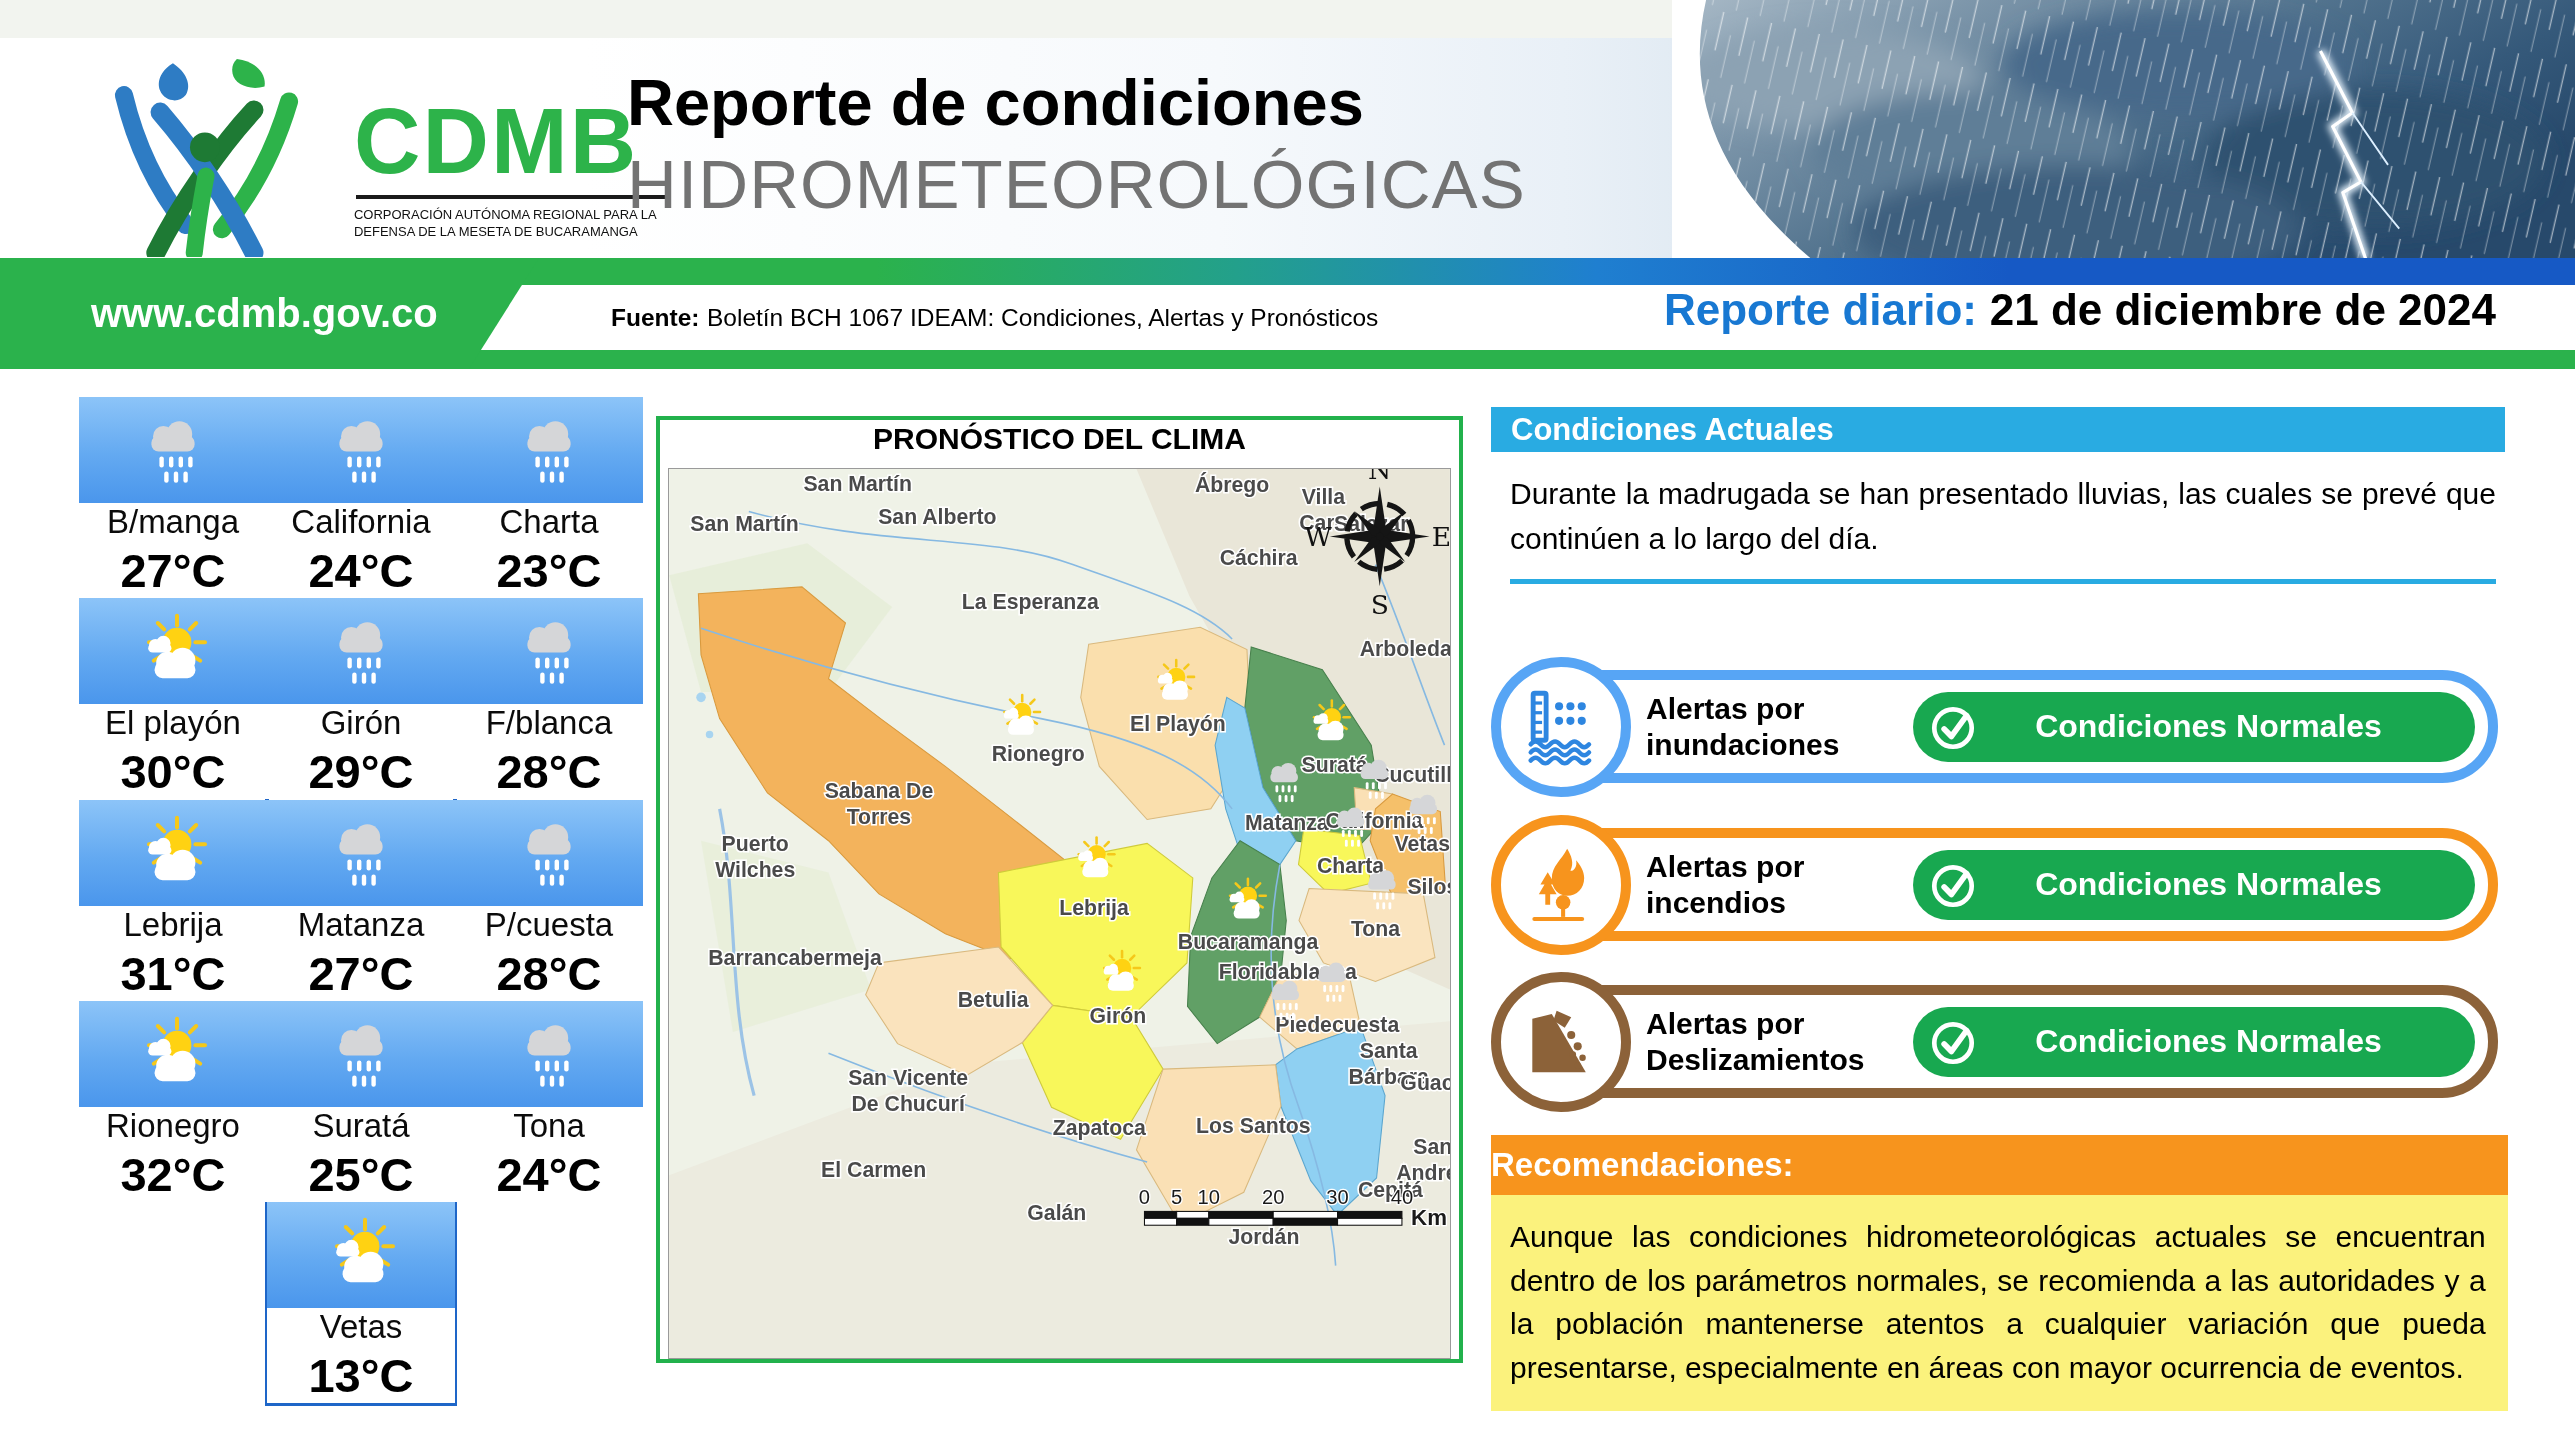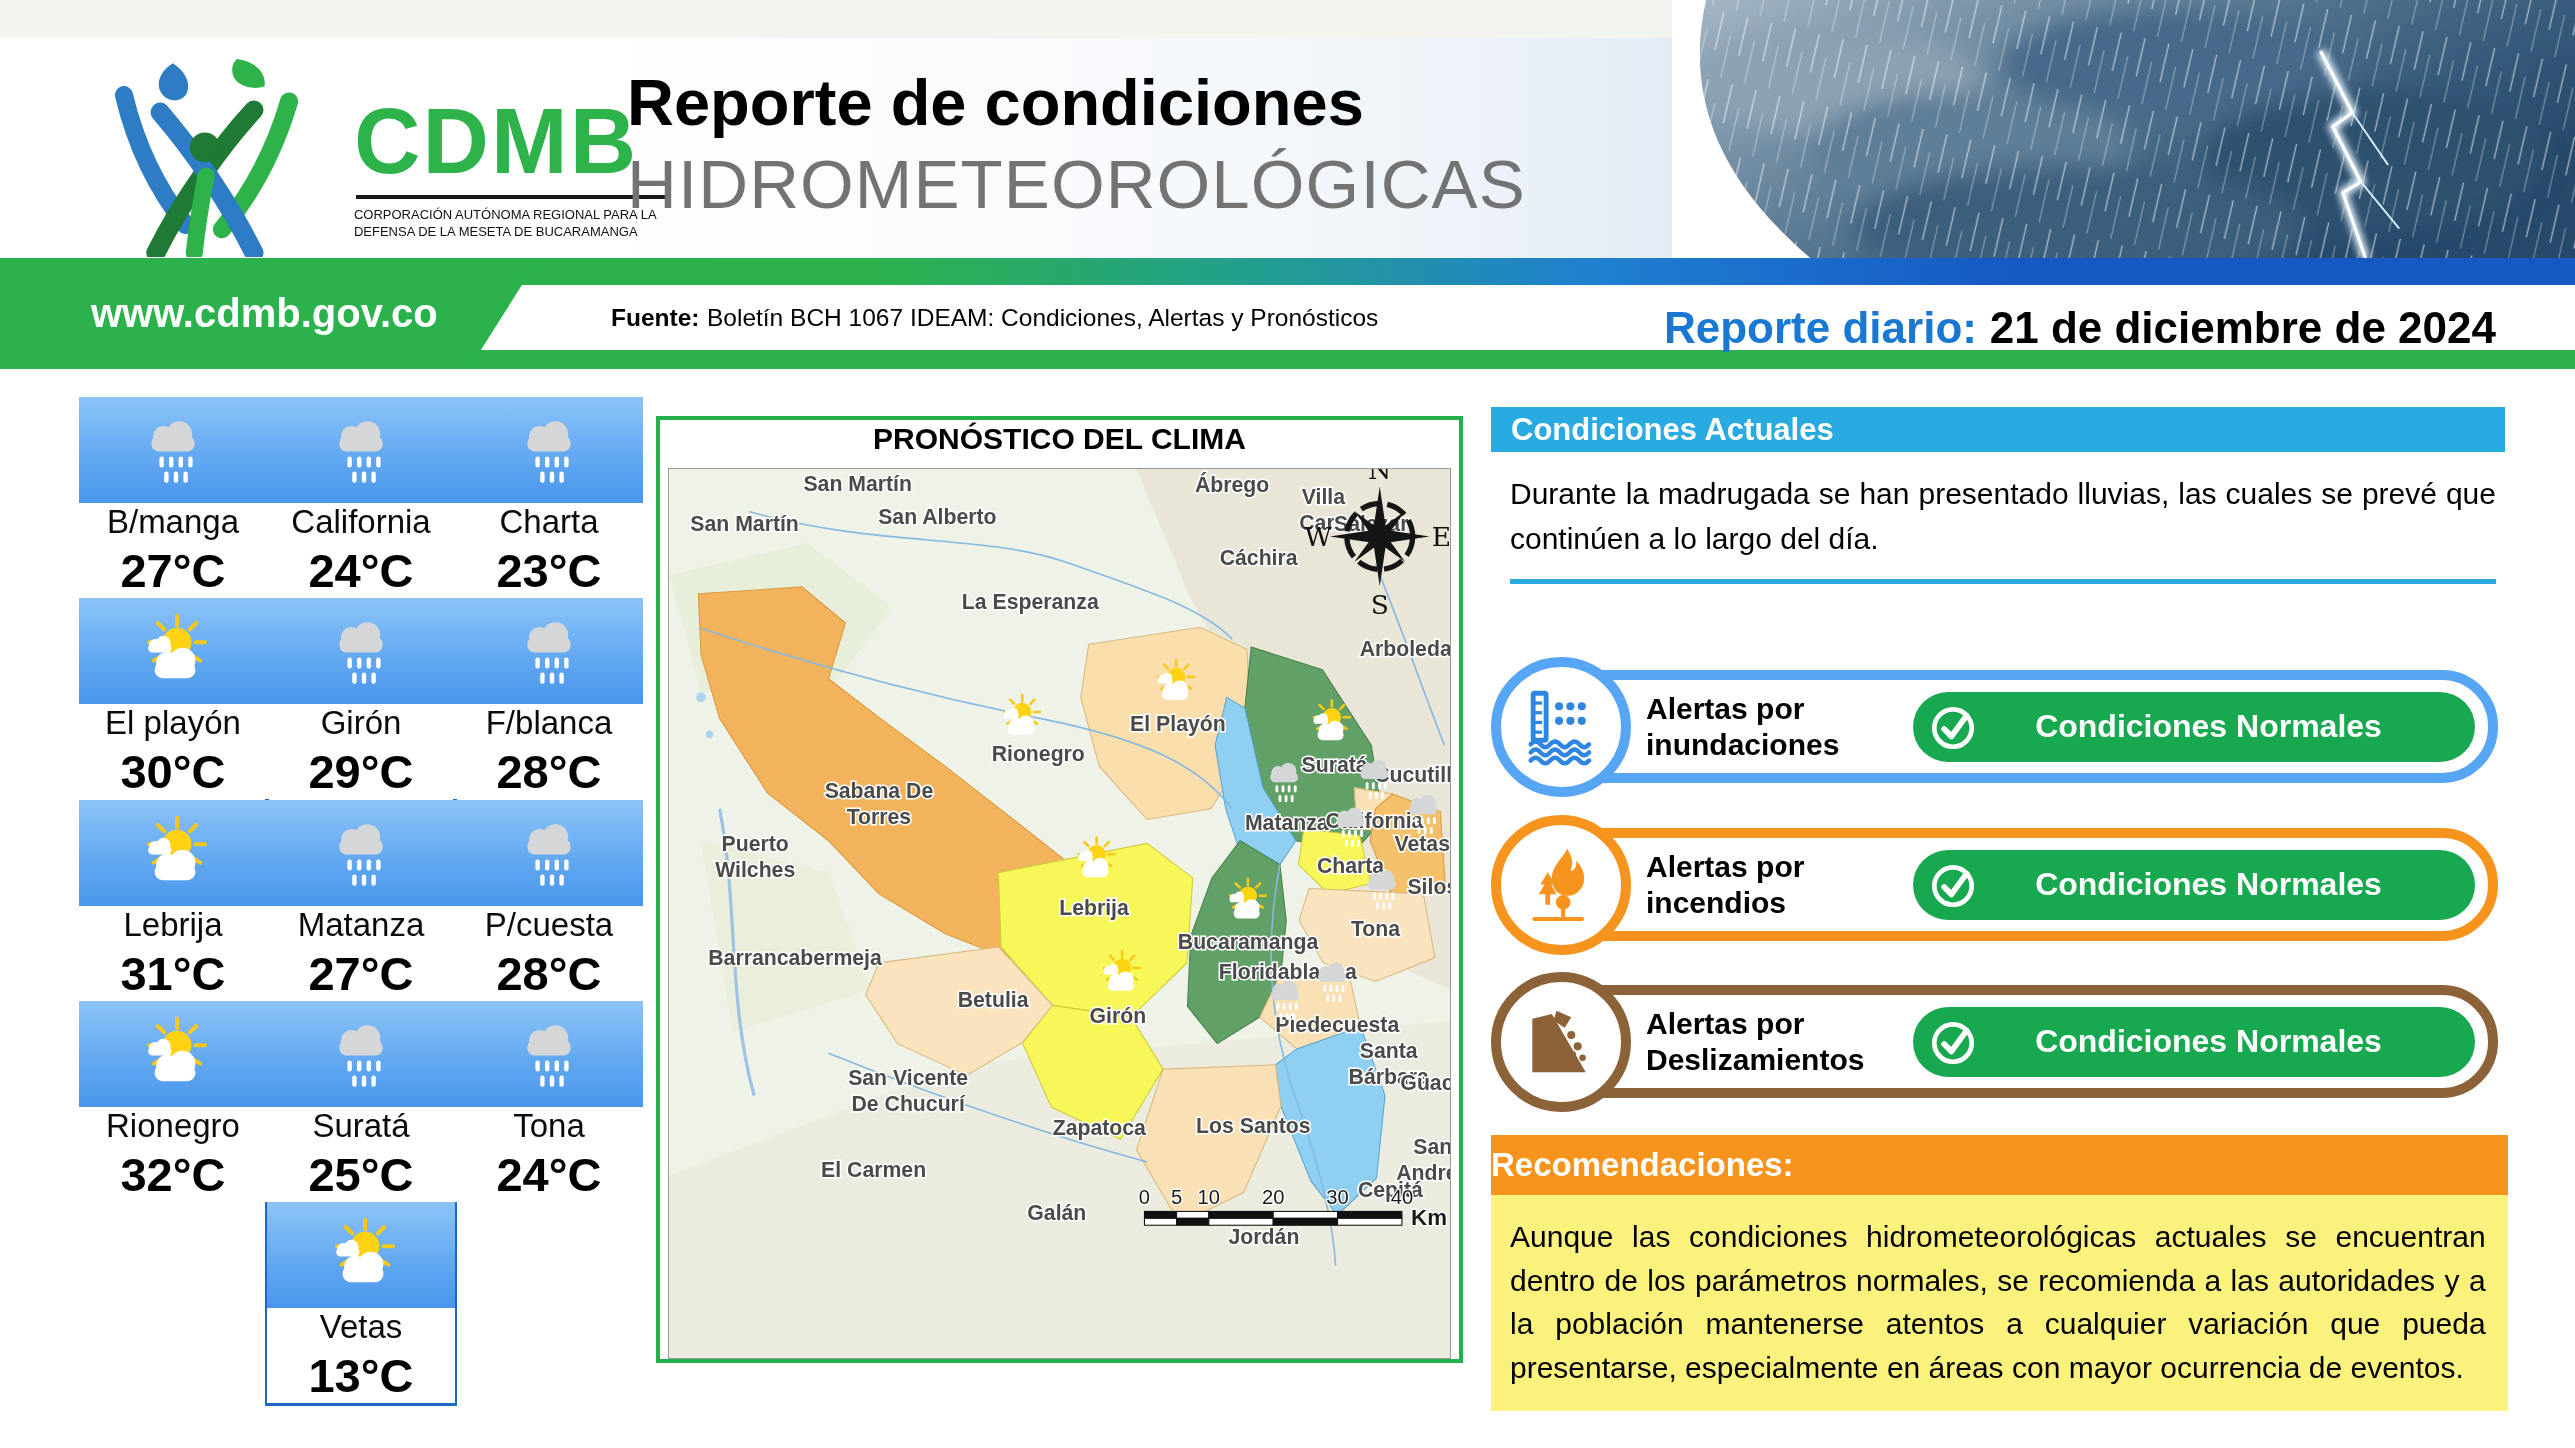--- a/index.html
+++ b/index.html
@@ -27,21 +27,21 @@
               background:linear-gradient(90deg,#2BB24C 0%,#2BB24C 34%,#23A08B 48%,#1F7FD0 62%,#1659C5 78%,#1659C5 100%);}
   .banner-row{position:absolute;left:0;top:285px;width:2576px;height:65px;background:#fff;}
   .green-strip{position:absolute;left:0;top:350px;width:2576px;height:19px;background:#2BB24C;}
   .www-shape{position:absolute;left:0;top:258px;width:539px;height:111px;background:#2BB24C;
              clip-path:polygon(0 0,100% 0,87% 100%,0 100%);
              display:flex;align-items:center;}
   .www-text{font-size:40px;font-weight:bold;color:#fff;padding-left:91px;}
   .fuente-line{position:absolute;left:611px;top:285px;height:65px;display:flex;align-items:center;
                font-size:24.5px;color:#000;}
   .fuente-line .flabel{font-weight:bold;margin-right:7.5px;}
-  .report-line{position:absolute;right:80px;top:285px;height:68px;display:flex;align-items:flex-end;gap:12.8px;}
+  .report-line{position:absolute;right:80px;top:285px;height:68px;display:flex;align-items:flex-start;gap:12.8px;}
   .report-line .rlabel{font-size:44px;font-weight:bold;color:#1878D2;}
   .report-line .rdate{font-size:44px;font-weight:bold;color:#000;}
 
   
   #forecast-grid{position:absolute;left:79px;top:397px;width:563px;height:1009px;}
   .unit{position:absolute;}
   .icell{height:106px;background:linear-gradient(180deg,#8CC4F8 0%,#63A9F1 55%,#4A96EC 100%);
          display:flex;align-items:center;justify-content:center;}
   .wicon{width:80px;height:80px;}
   .lcell{height:95px;background:#fff;display:flex;flex-direction:column;align-items:center;justify-content:center;}

